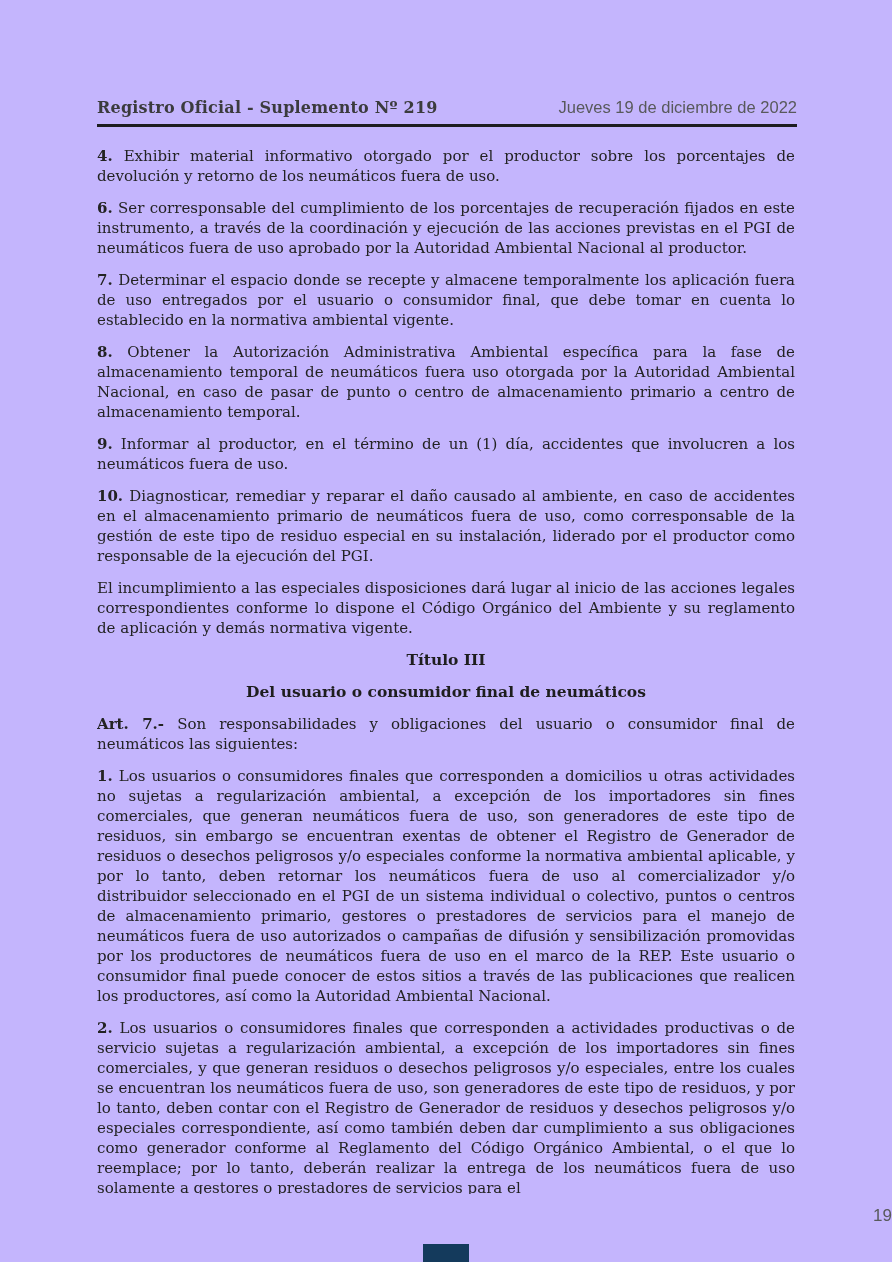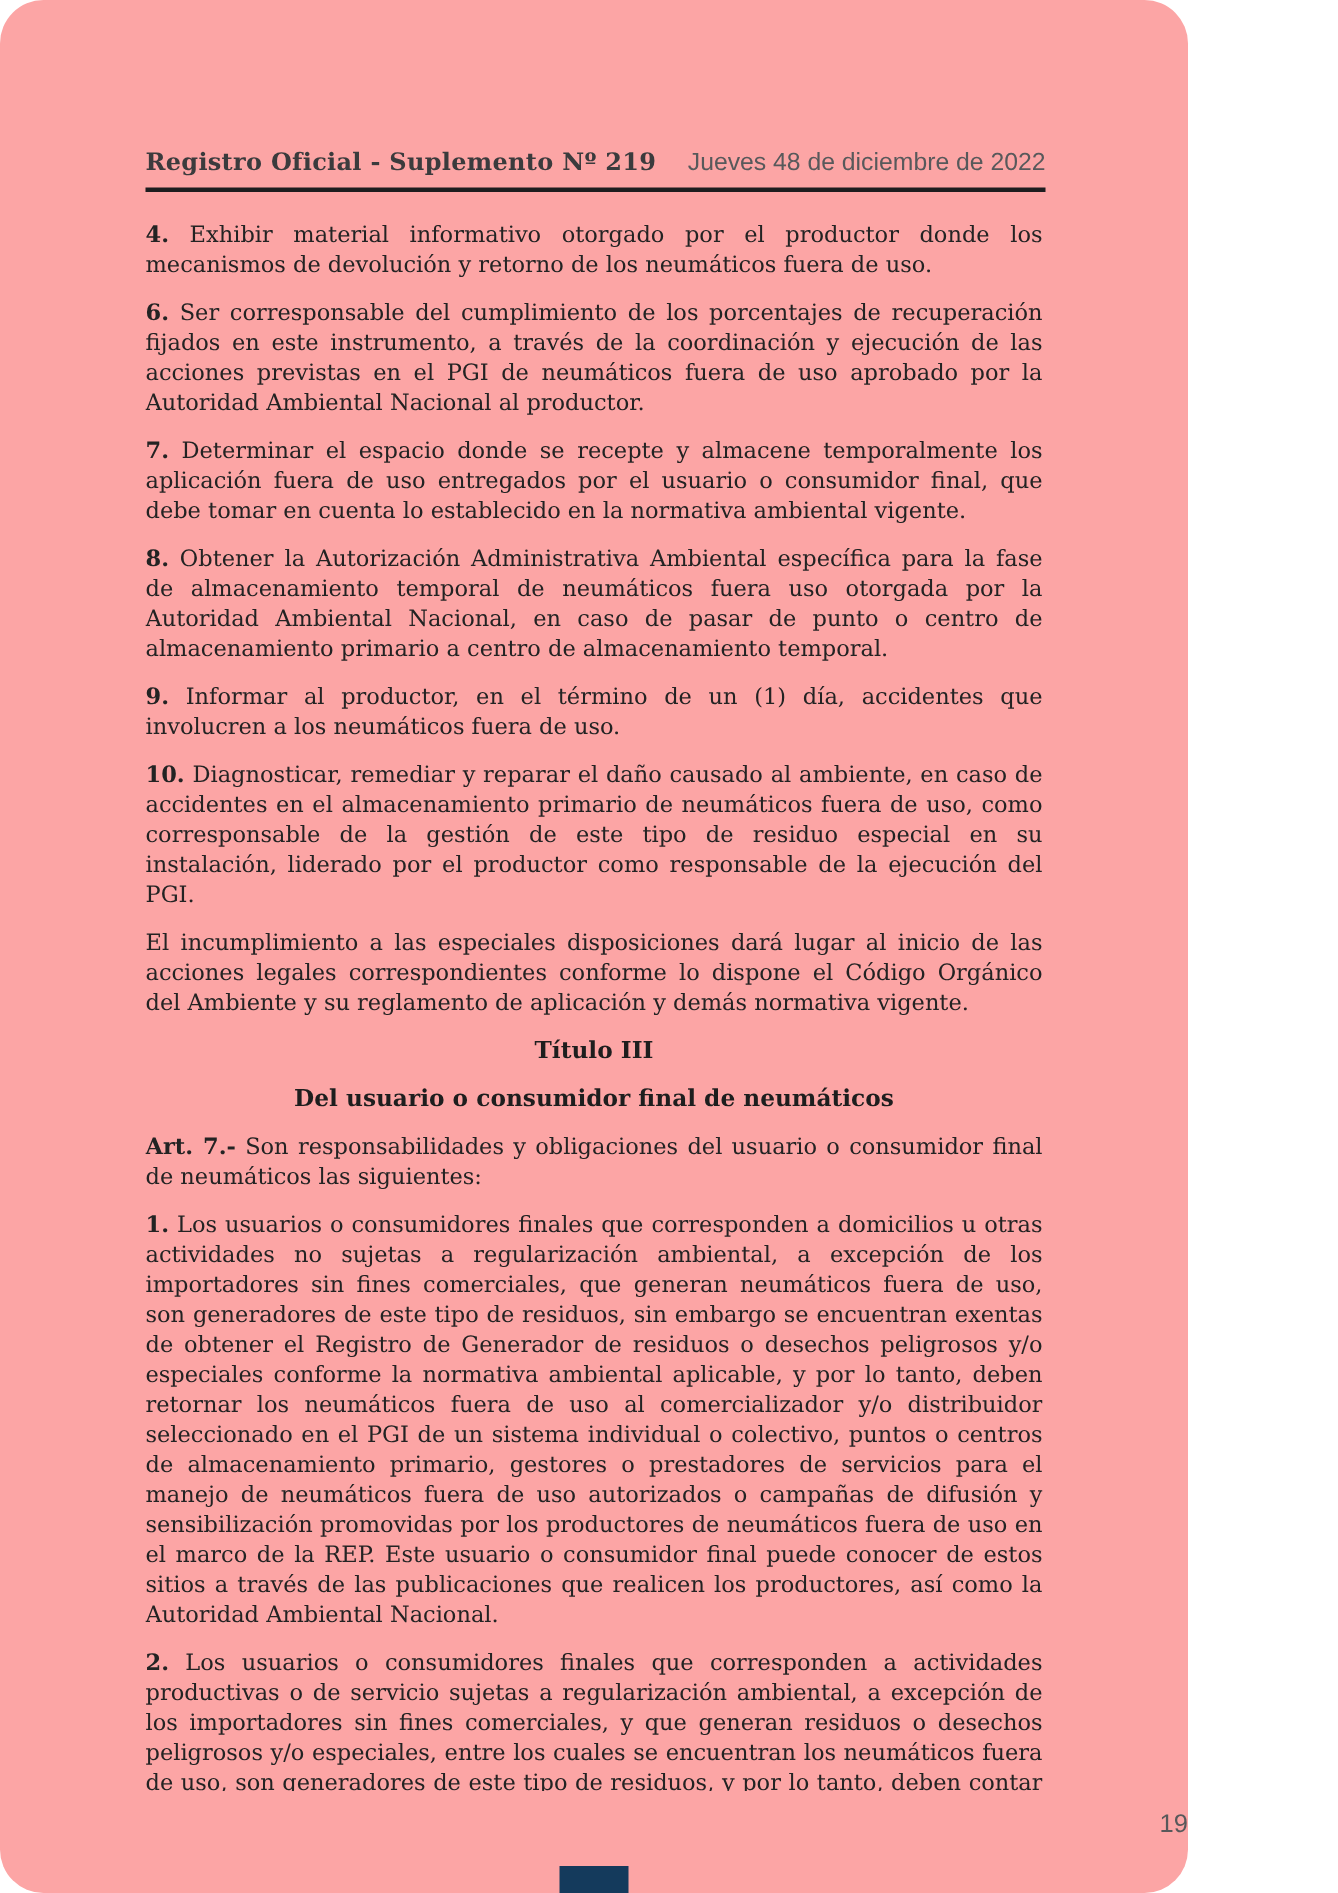--- a/index.html
+++ b/index.html
@@ -5,24 +5,23 @@
   * { margin: 0; padding: 0; box-sizing: border-box; }
   html, body { background: #ffffff; }
   body {
     width: 892px; height: 1262px;
     position: relative;
     font-family: "DejaVu Serif", "Liberation Serif", serif;
     color: #232323;
     overflow: hidden;
   }
   .page {
-    width: 792px; height: 1262px;
+    width: 892px; height: 1262px;
     position: relative;
-    background: #fca5a5;
-    border-radius: 29px;
+    background: #c4b5fd;
   }
   
   .header {
     position: absolute;
     left: 97px; right: 95px; top: 98px;
     display: flex;
     justify-content: space-between;
     align-items: baseline;
     border-bottom: 3px solid #1d1d1f;
     padding-bottom: 7px;
@@ -82,28 +81,28 @@
     background: #143a5c;
   }
 </style>
 </head>
 <body>
 
 <div class="page">
 
   <header class="header">
     <div class="header-title">Registro Oficial - Suplemento Nº 219</div>
-    <div class="header-date">Jueves 48 de diciembre de 2022</div>
+    <div class="header-date">Jueves 19 de diciembre de 2022</div>
   </header>
 
   <main class="content">
 
     <p class="para">
       <b class="num">4.</b>
-      <span>Exhibir material informativo otorgado por el productor donde los mecanismos de devolución y retorno de los neumáticos fuera de uso.</span>
+      <span>Exhibir material informativo otorgado por el productor sobre los porcentajes de devolución y retorno de los neumáticos fuera de uso.</span>
     </p>
 
 
     <p class="para">
       <b class="num">6.</b>
       <span>Ser corresponsable del cumplimiento de los porcentajes de recuperación fijados en este instrumento, a través de la coordinación y ejecución de las acciones previstas en el PGI de neumáticos fuera de uso aprobado por la Autoridad Ambiental Nacional al productor.</span>
     </p>
 
     <p class="para">
       <b class="num">7.</b>

